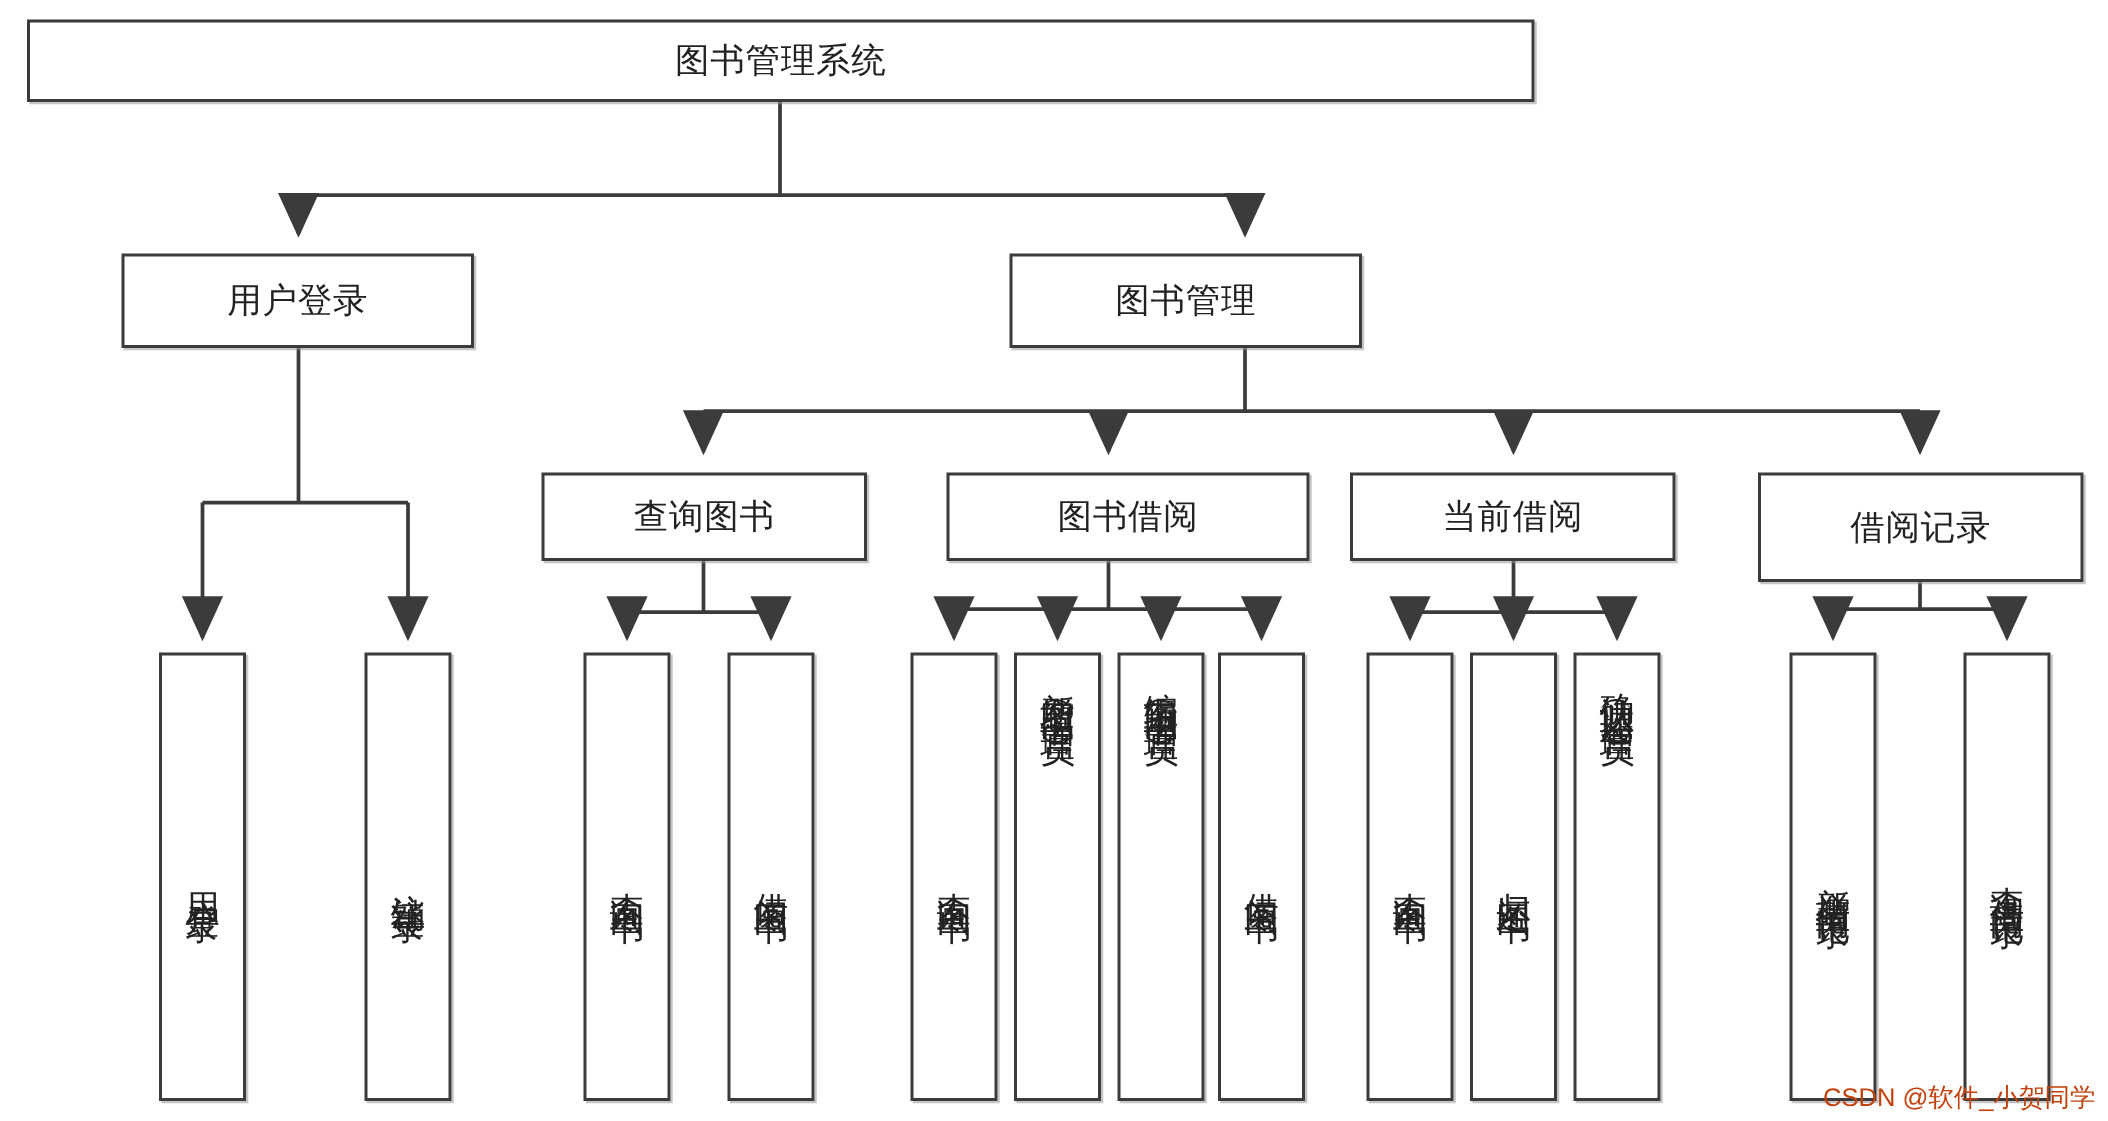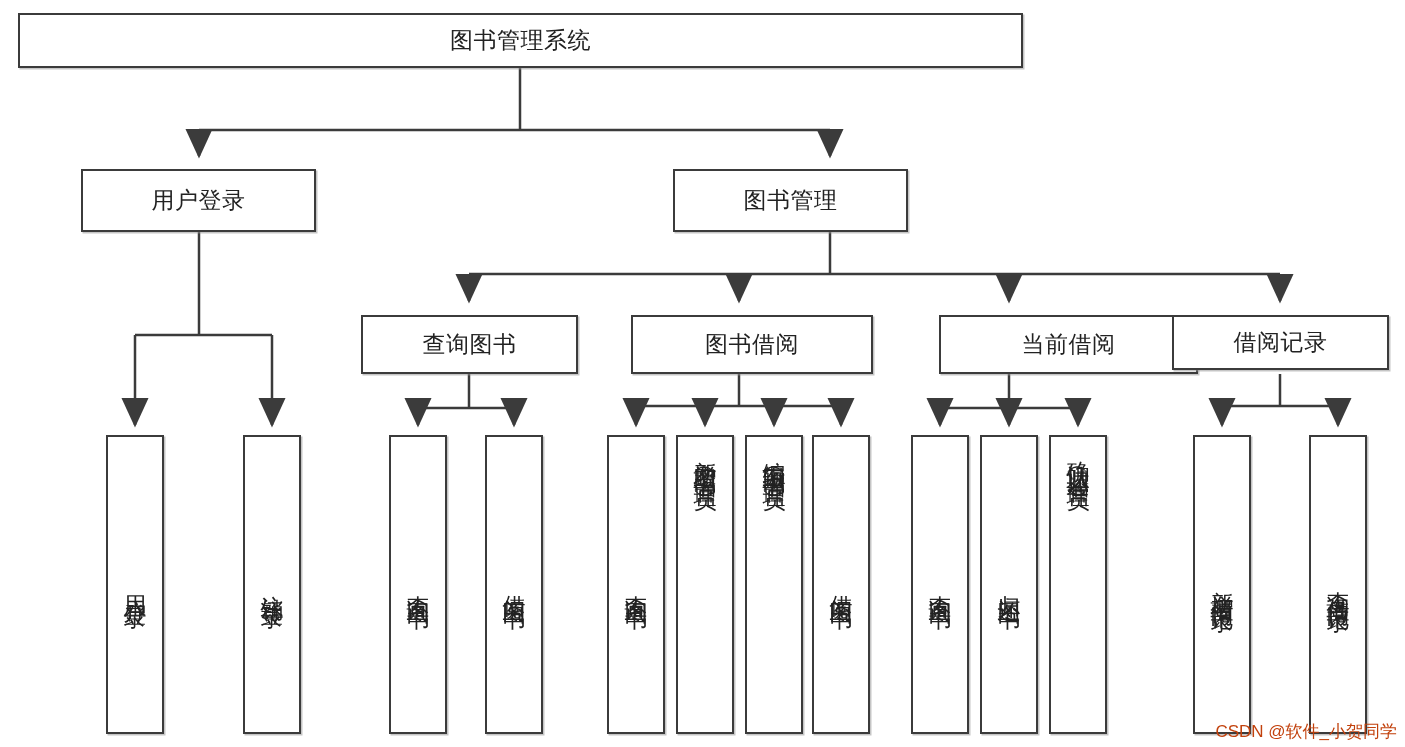--- a/index.html
+++ b/index.html
@@ -139,24 +139,24 @@
   <div class="node horiz" style="left:673px; top:169px; width:235px; height:63px;">
     <span class="label">图书管理</span>
   </div>
 
   <div class="node horiz" style="left:361px; top:315px; width:217px; height:59px;">
     <span class="label">查询图书</span>
   </div>
   <div class="node horiz" style="left:631px; top:315px; width:242px; height:59px;">
     <span class="label">图书借阅</span>
   </div>
-  <div class="node horiz" style="left:939px; top:315px; width:259px; height:59px;font-family:Liberation Serif, serif;">
+  <div class="node horiz" style="left:900px; top:315px; width:217px; height:59px;font-family:Liberation Serif, serif;">
     <span class="label">当前借阅</span>
   </div>
-  <div class="node horiz" style="left:1172px; top:315px; width:217px; height:55px;">
+  <div class="node horiz" style="left:1172px; top:315px; width:217px; height:73px;">
     <span class="label">借阅记录</span>
   </div>
 
   <div class="node vert mid" style="left:106px; top:435px; width:58px; height:299px;">
     <span class="label">用户登录</span>
   </div>
   <div class="node vert mid" style="left:243px; top:435px; width:58px; height:299px;">
     <span class="label">注销登录</span>
   </div>
 

